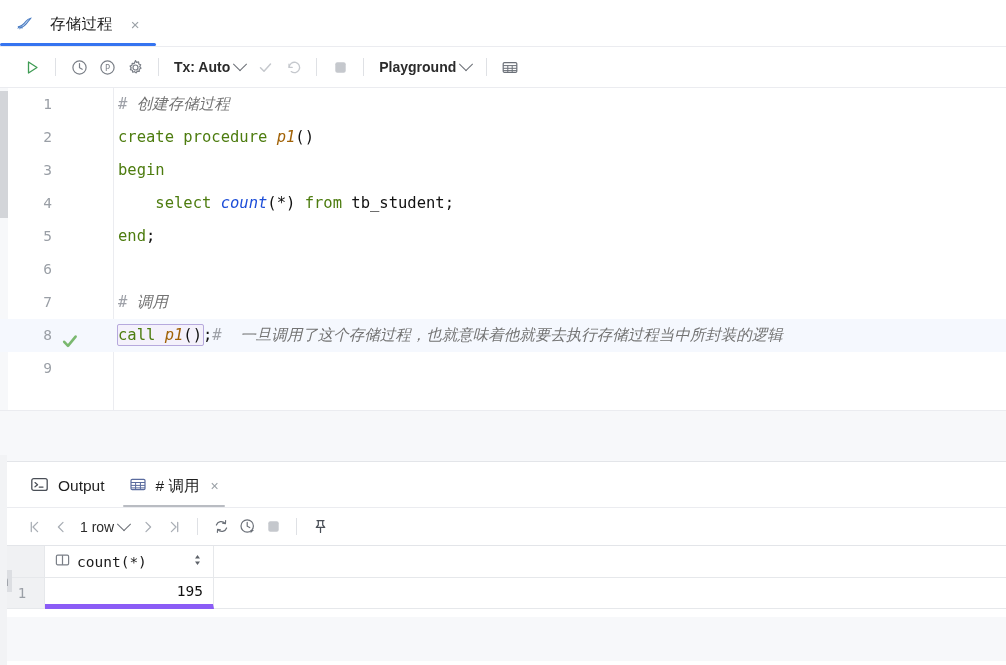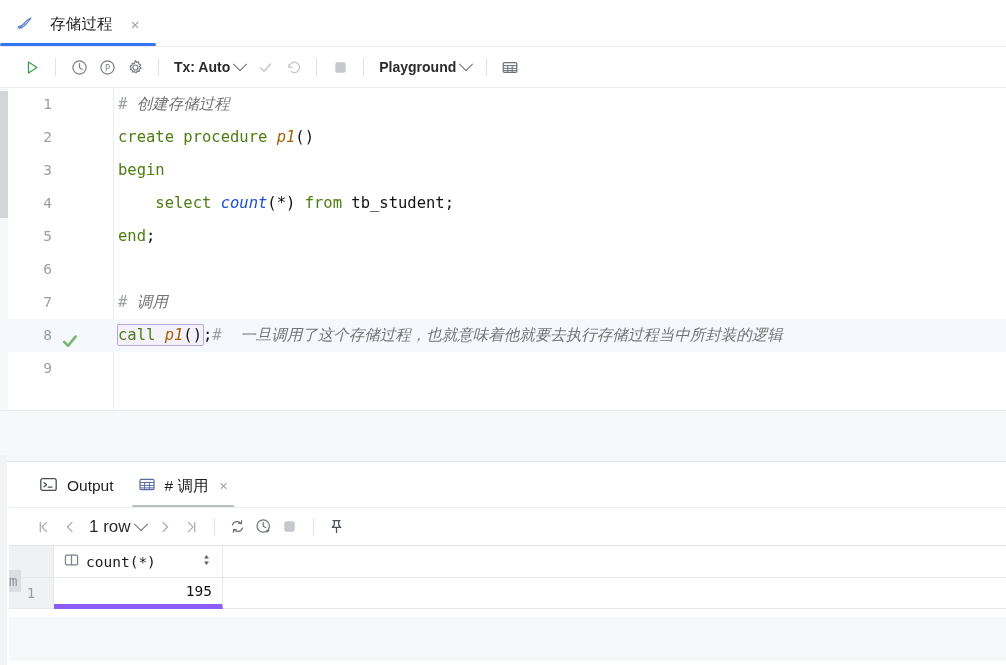--- a/index.html
+++ b/index.html
@@ -45,31 +45,31 @@
   .ident{color:#a16207;font-style:italic;}
   .fn{color:#1d4ed8;font-style:italic;}
   .cmt{color:#737373;font-style:italic;}
   .cmt-hash{color:#9ea1a8;font-style:normal;}
   .sel-box{border:1px solid #b6a9dd;background:#f4f1fb;padding:1px 1px 1px 0;margin:16px -1px;border-radius:2px;}
 
   
   .gap{height:50px;background:#f7f8fa;border-top:1px solid #ebecf0;border-bottom:1px solid #e3e5e9;}
 
   
-  .panel{background:#ffffff;margin-left:9px;}
+  .panel{background:#ffffff;}
   .panel-tabs{height:45px;display:flex;align-items:flex-end;padding-left:18px;background:#ffffff;}
   .ptab{display:flex;align-items:center;gap:9px;height:42px;padding:0 12px;position:relative;cursor:pointer;}
   .ptab .plabel{font-size:15.5px;color:#1f1f1f;}
   .ptab .punder{position:absolute;left:6px;right:6px;bottom:0;height:2.5px;background:#b9bcc2;border-radius:2px;}
   .ptab-close{color:#9aa0a6;font-size:14px;line-height:1;margin-left:2px;}
 
   .res-toolbar{height:37px;display:flex;align-items:center;padding-left:22px;gap:0;
                border-top:1px solid #ebecf0;background:#ffffff;}
   .rb{width:26px;height:26px;display:flex;align-items:center;justify-content:center;border-radius:4px;cursor:pointer;}
-  .rowsel{display:flex;align-items:center;gap:5px;font-size:17px;color:#2b2b2b;padding:2px 6px;border-radius:4px;cursor:pointer;}
+  .rowsel{display:flex;align-items:center;gap:5px;font-size:14px;color:#2b2b2b;padding:2px 6px;border-radius:4px;cursor:pointer;}
   .rb-sep{width:1px;height:17px;background:#dfe1e5;margin:0 10px;}
 
   
   .grid{border-top:1px solid #e3e5e9;}
   .grid-head{display:flex;height:32px;background:#fef9c3;}
   .gh-corner{width:44px;border-right:1px solid #e6e8eb;border-bottom:1px solid #e6e8eb;background:#f0f1f3;}
   .gh-col{width:148px;display:flex;align-items:center;gap:7px;padding:0 10px;
           border-right:1px solid #e6e8eb;border-bottom:1px solid #e6e8eb;background:#ffffff;cursor:pointer;}
   .gh-col .colname{font-family:"DejaVu Sans Mono","Liberation Mono",monospace;font-size:14.5px;color:#1a1a1a;}
   .gh-rest{flex:1;border-bottom:1px solid #e6e8eb;background:#ffffff;}

